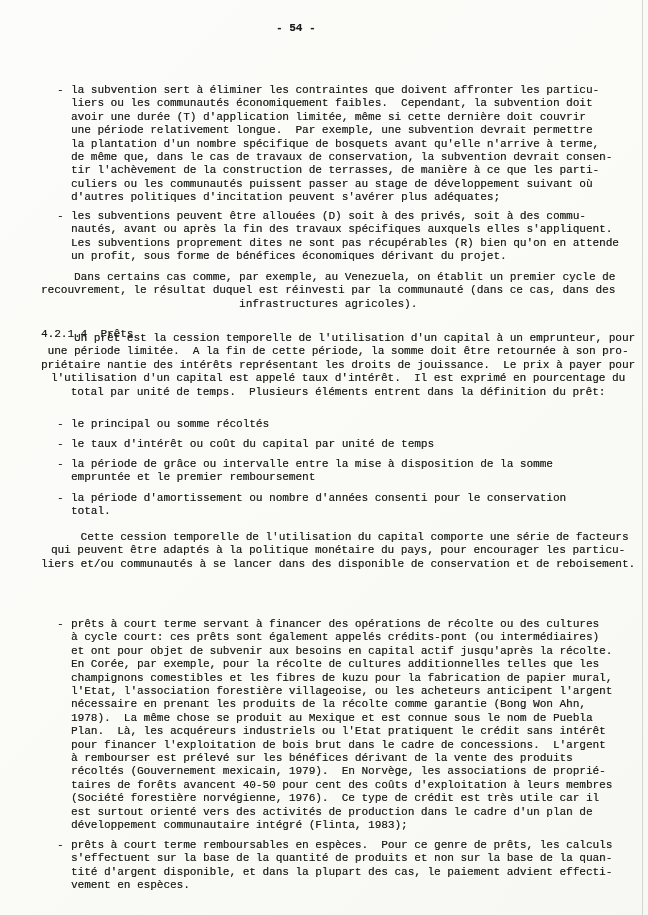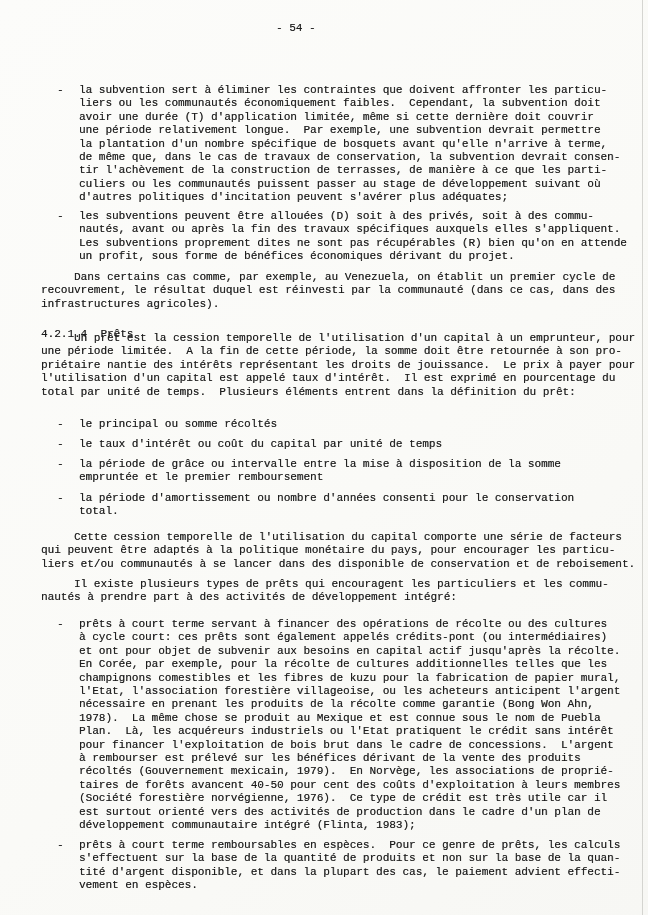--- a/index.html
+++ b/index.html
@@ -20,40 +20,41 @@
     color: #1b1b1b;
   }
   .block {
     position: absolute;
     white-space: pre;
     text-shadow: 0.3px 0 0 rgba(27,27,27,0.55);
   }
   .page-number {
     left: 276px;
     top: 22px;
+    font-weight: bold;
   }
   .para {
     left: 41px;
+    text-align: center;
   }
   .heading {
     left: 41px;
   }
   .bullet {
     left: 57px;
     display: flex;
     align-items: flex-start;
   }
   .bullet .dash {
     flex: none;
     width: 14px;
     white-space: pre;
   }
   .bullet .btext {
     white-space: pre;
-    margin-left: 8px;
   }
   .scan-edge {
     position: absolute;
     top: 0;
     bottom: 0;
     right: 5px;
     width: 1.5px;
     background: #bdbdb8;
     opacity: 0.6;
   }
@@ -117,22 +118,20 @@
   <div class="block bullet" style="top:492px">
     <span class="dash">-</span>
     <span class="btext">la période d'amortissement ou nombre d'années consenti pour le conservation
 total.</span>
   </div>
 
   <div class="block para" style="top:531px">     Cette cession temporelle de l'utilisation du capital comporte une série de facteurs
 qui peuvent être adaptés à la politique monétaire du pays, pour encourager les particu-
 liers et/ou communautés à se lancer dans des disponible de conservation et de reboisement.</div>
 
-  <div class="block para" style="top:578px">     Il existe plusieurs types de prêts qui encouragent les particuliers et les commu-
-nautés à prendre part à des activités de développement intégré:</div>
 
   <div class="block bullet" style="top:618px">
     <span class="dash">-</span>
     <span class="btext">prêts à court terme servant à financer des opérations de récolte ou des cultures
 à cycle court: ces prêts sont également appelés crédits-pont (ou intermédiaires)
 et ont pour objet de subvenir aux besoins en capital actif jusqu'après la récolte.
 En Corée, par exemple, pour la récolte de cultures additionnelles telles que les
 champignons comestibles et les fibres de kuzu pour la fabrication de papier mural,
 l'Etat, l'association forestière villageoise, ou les acheteurs anticipent l'argent
 nécessaire en prenant les produits de la récolte comme garantie (Bong Won Ahn,

